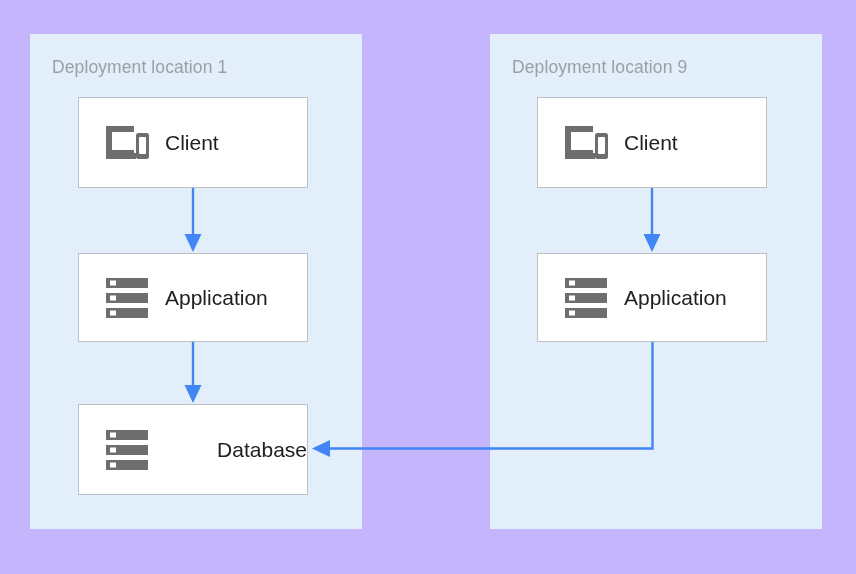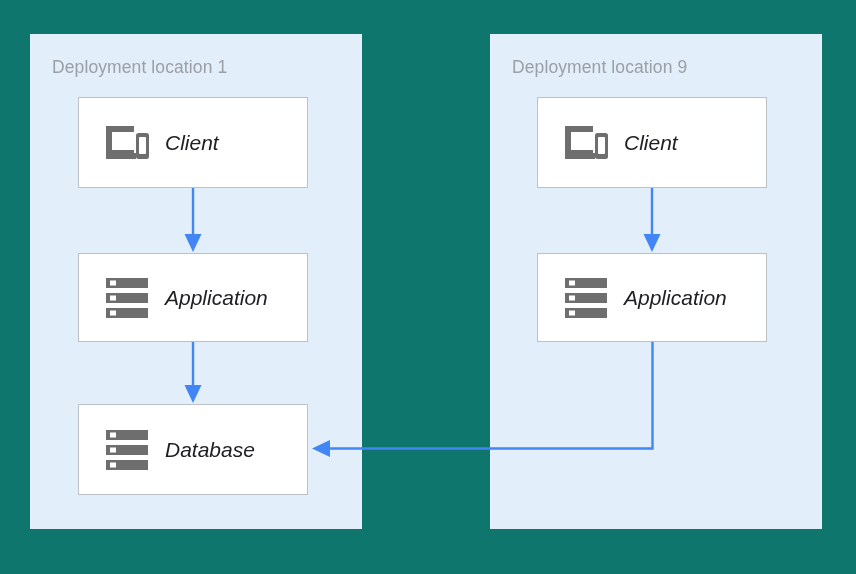--- a/index.html
+++ b/index.html
@@ -8,21 +8,21 @@
     background: #ffffff;
   }
   body {
     font-family: "Liberation Sans", sans-serif;
     -webkit-font-smoothing: antialiased;
   }
   #canvas {
     position: relative;
     width: 856px;
     height: 574px;
-    background: #0f766e;
+    background: #c4b5fd;
     overflow: hidden;
   }
   
   .zone {
     position: absolute;
     background: #E3EEFB;
   }
   #zone-1 { left: 30px;  top: 34px; width: 332px; height: 495px; }
   #zone-2 { left: 490px; top: 34px; width: 332px; height: 495px; }
 
@@ -54,27 +54,26 @@
     height: 56px;
     display: flex;
     align-items: center;
     justify-content: center;
   }
   .node .node-label {
     margin-left: 10px;
     font-size: 21px;
     color: #202124;
     white-space: nowrap;
-    font-style: italic;
   }
 
   
   #node-client-1 { left: 78px; top: 97px;  width: 230px; height: 91px; }
   #node-app-1    { left: 78px; top: 253px; width: 230px; height: 89px; }
-  #node-db-1     { left: 78px; top: 404px; width: 230px; height: 91px; }
+  #node-db-1     { left: 78px; top: 404px; width: 230px; height: 91px; justify-content: space-between; }
   
   #node-client-2 { left: 537px; top: 97px;  width: 230px; height: 91px; }
   #node-app-2    { left: 537px; top: 253px; width: 230px; height: 89px; }
 
   
   #connectors {
     position: absolute;
     left: 0; top: 0;
     width: 856px;
     height: 574px;

